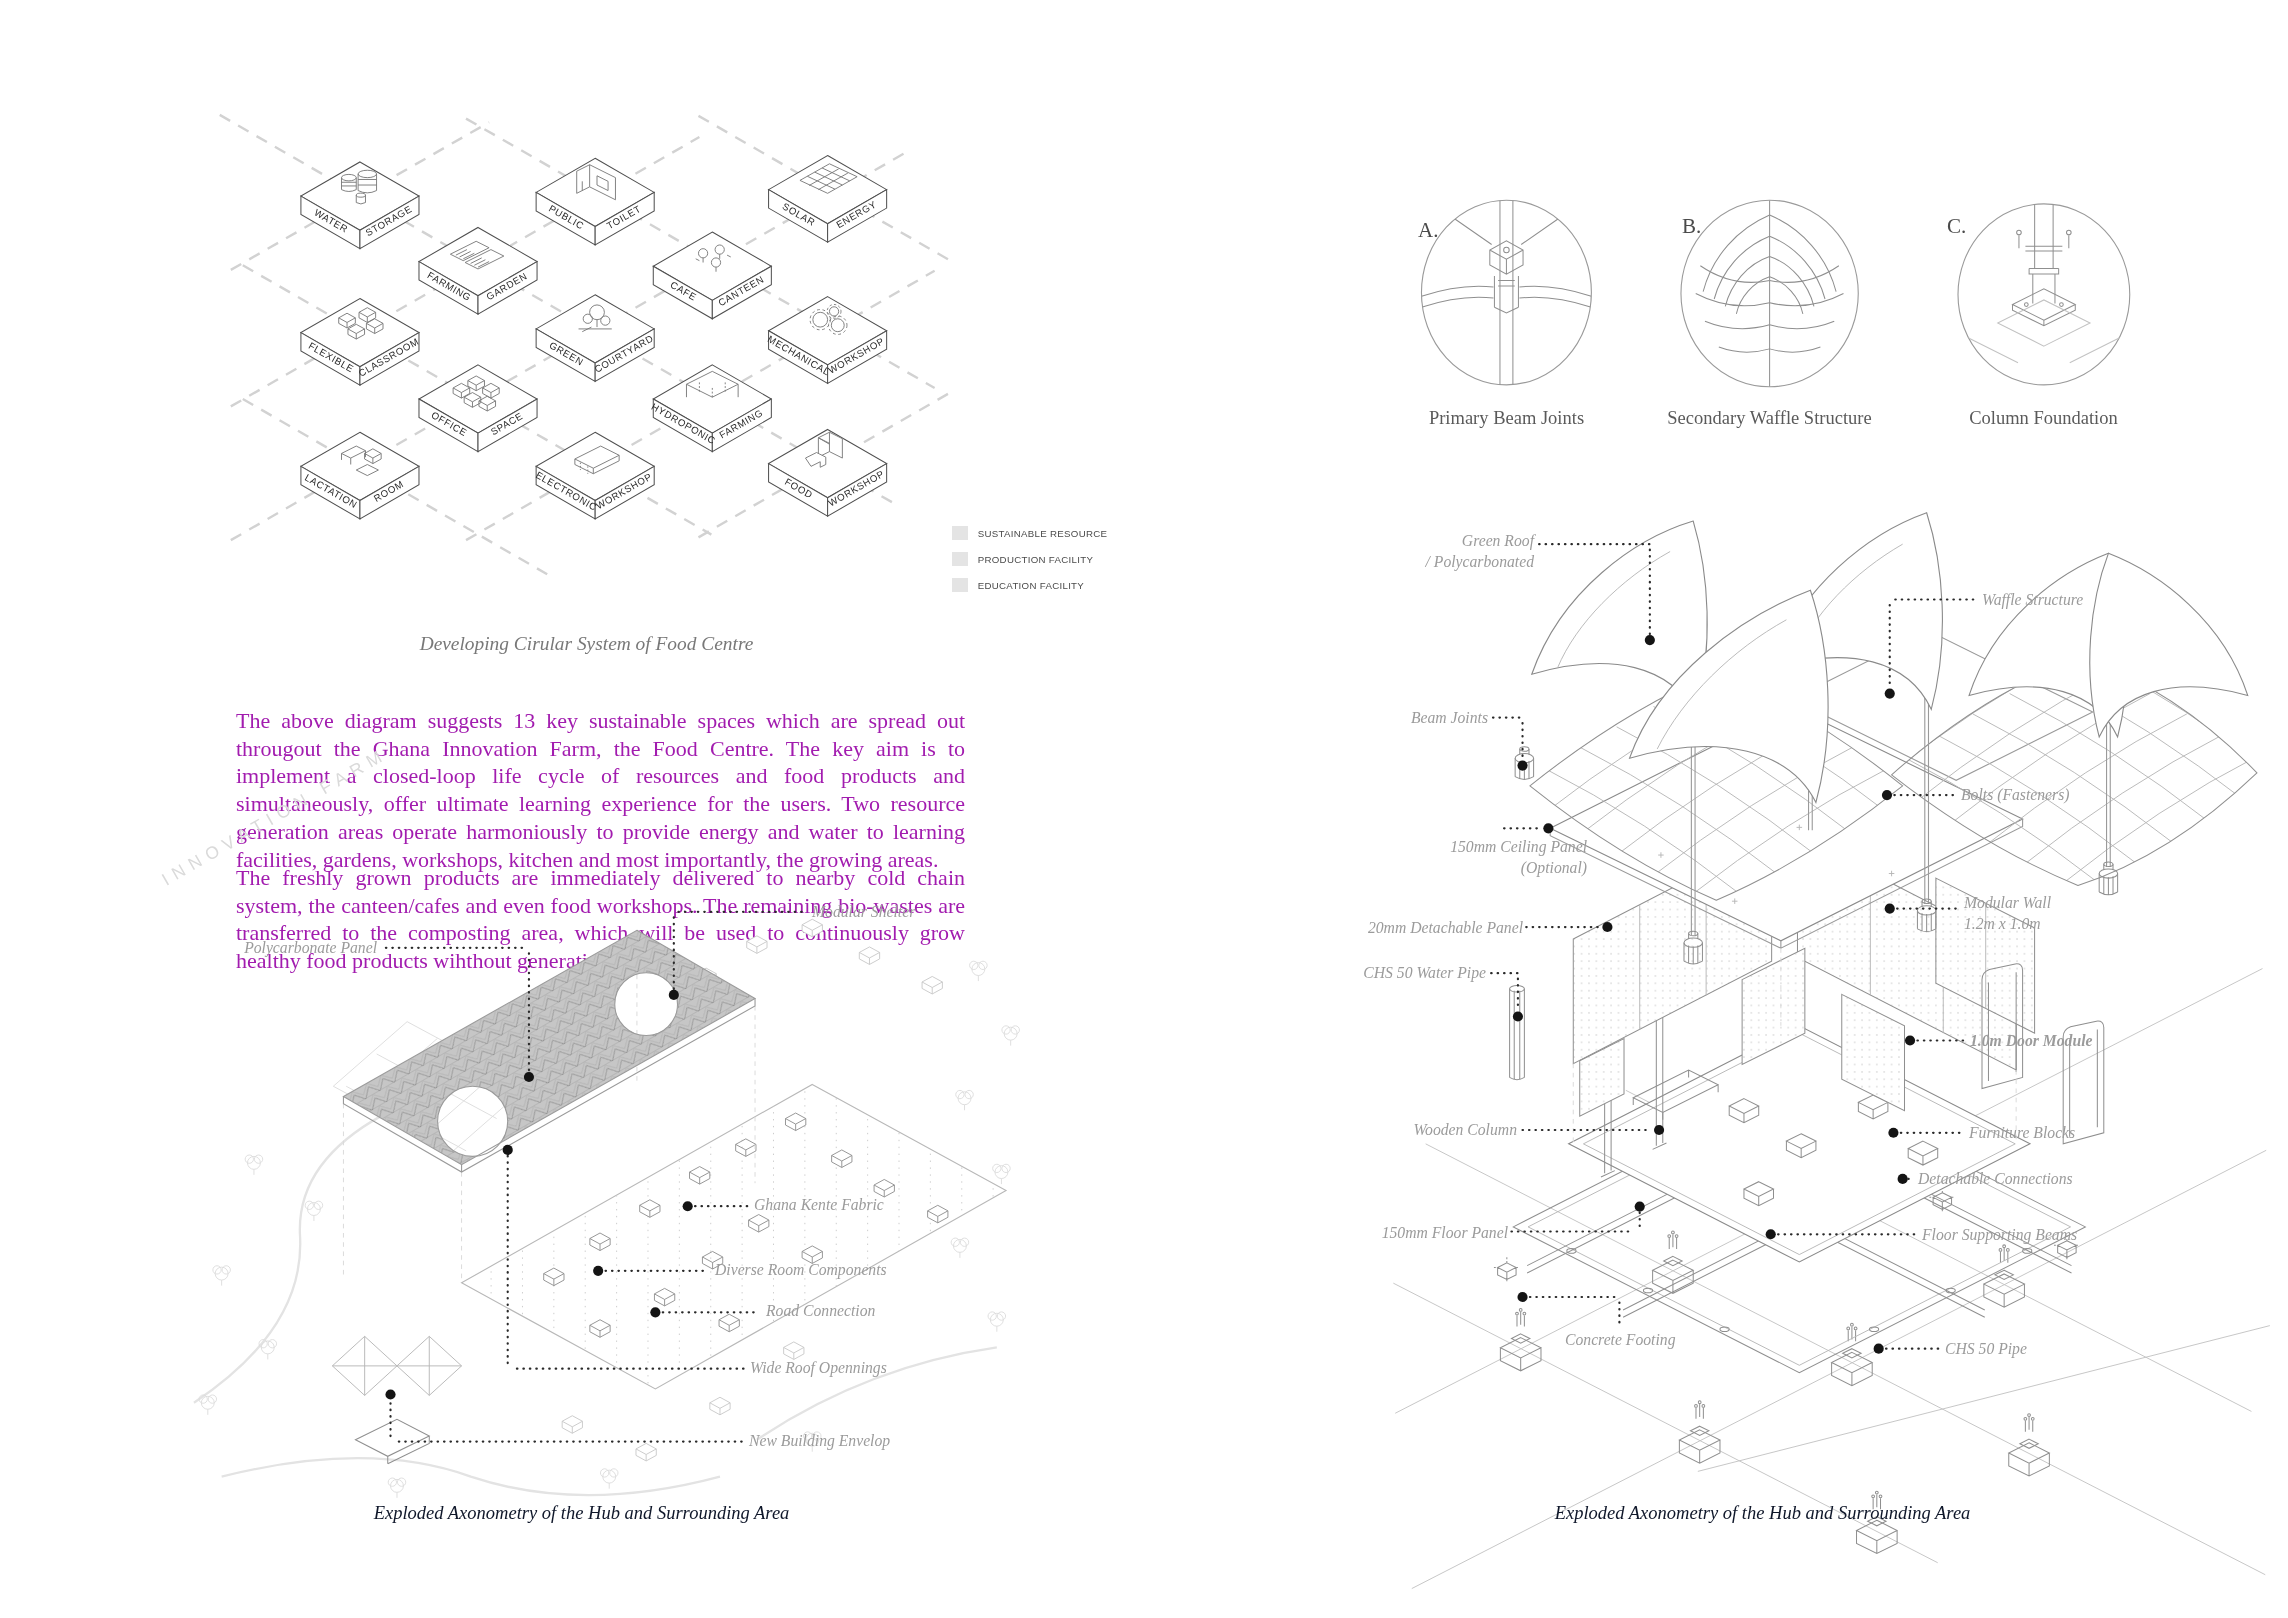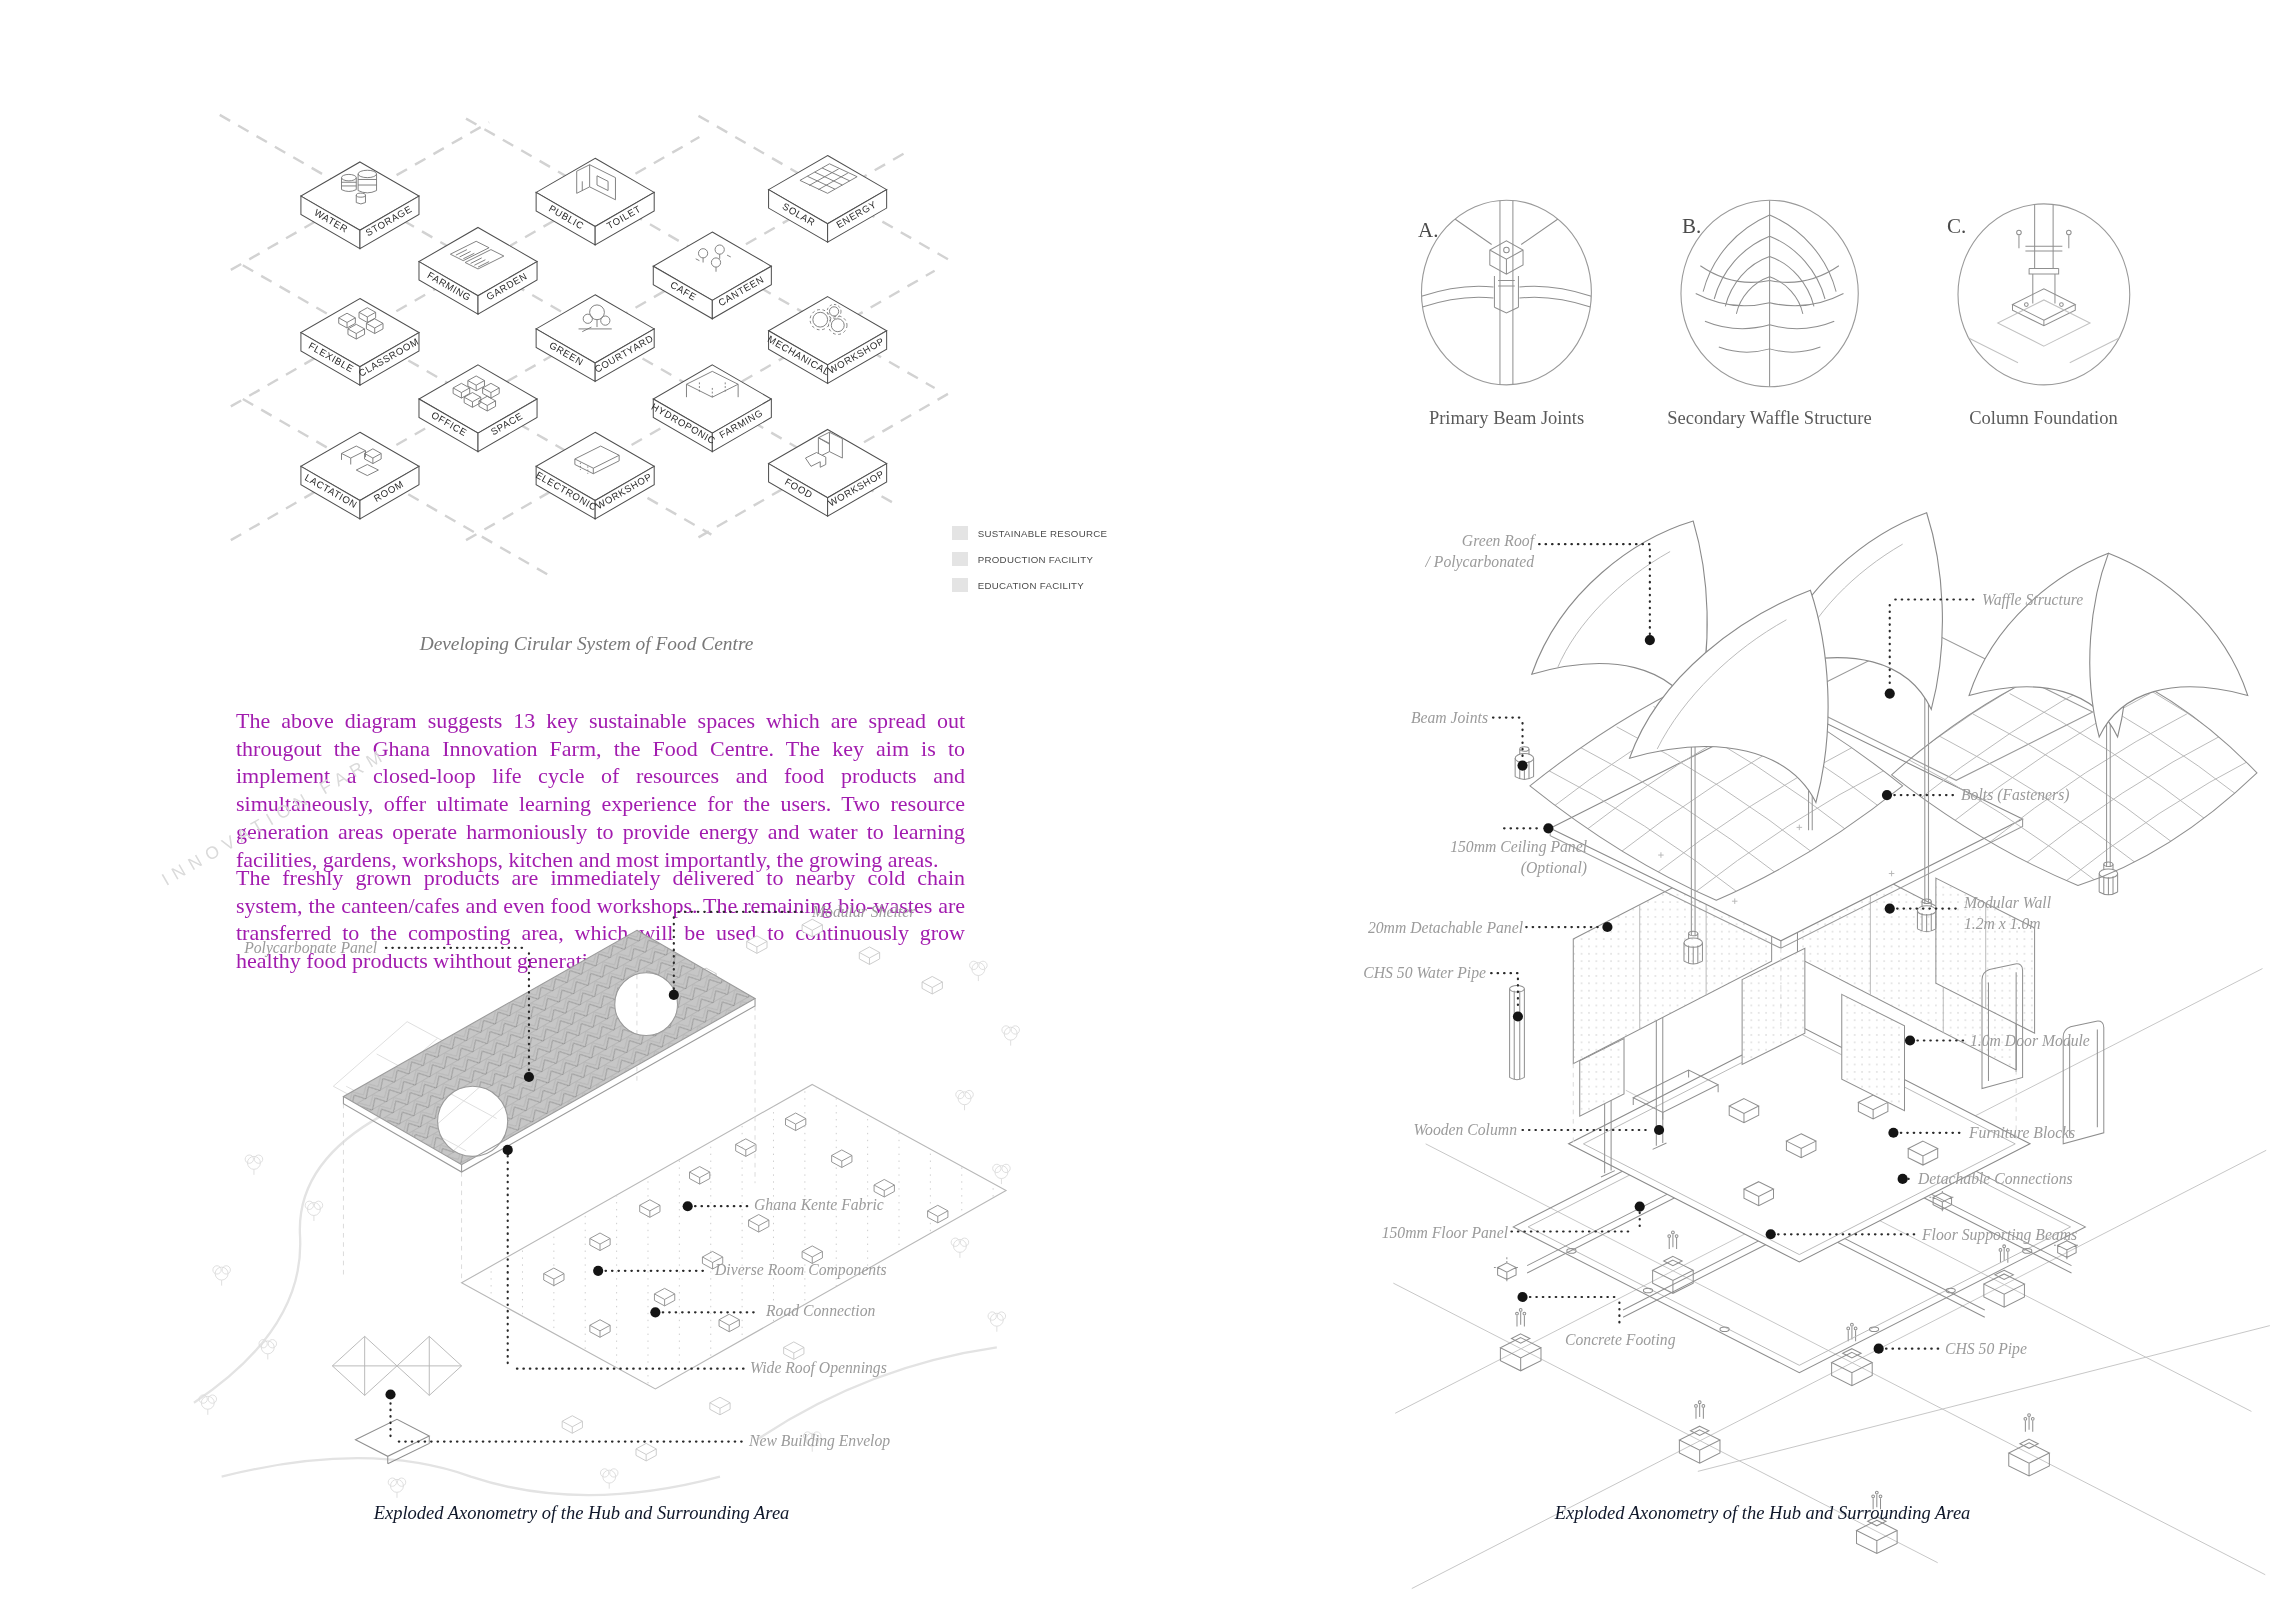--- a/index.html
+++ b/index.html
@@ -657,21 +657,21 @@
 <div class="lbl lblr" style="left:1517px;top:1119px;">Wooden Column</div>
 <div class="lbl lblr" style="left:1508px;top:1222px;">150mm Floor Panel</div>
 <div class="lbl" style="left:1565px;top:1329px;">Concrete Footing</div>
 
 <div class="lbl" style="left:1982px;top:589px;">Waffle Structure</div>
 <div class="lbl" style="left:1961px;top:784px;">Bolts (Fasteners)</div>
 <div class="lbl" style="left:1964px;top:892px;">
   <div>Modular Wall</div>
   <div>1.2m x 1.0m</div>
 </div>
-<div class="lbl" style="left:1970px;top:1030px;">1.0m Door Module</div>
+<div class="lbl" style="left:1970px;top:1030px;font-weight:bold;">1.0m Door Module</div>
 <div class="lbl" style="left:1969px;top:1122px;">Furniture Blocks</div>
 <div class="lbl" style="left:1918px;top:1168px;">Detachable Connections</div>
 <div class="lbl" style="left:1922px;top:1224px;">Floor Supporting Beams</div>
 <div class="lbl" style="left:1945px;top:1338px;">CHS 50 Pipe</div>
 
 <div class="cap" style="left:1532px;width:461px;top:1503px;">Exploded Axonometry of the Hub and Surrounding Area</div>
 
 </div>
 
 

